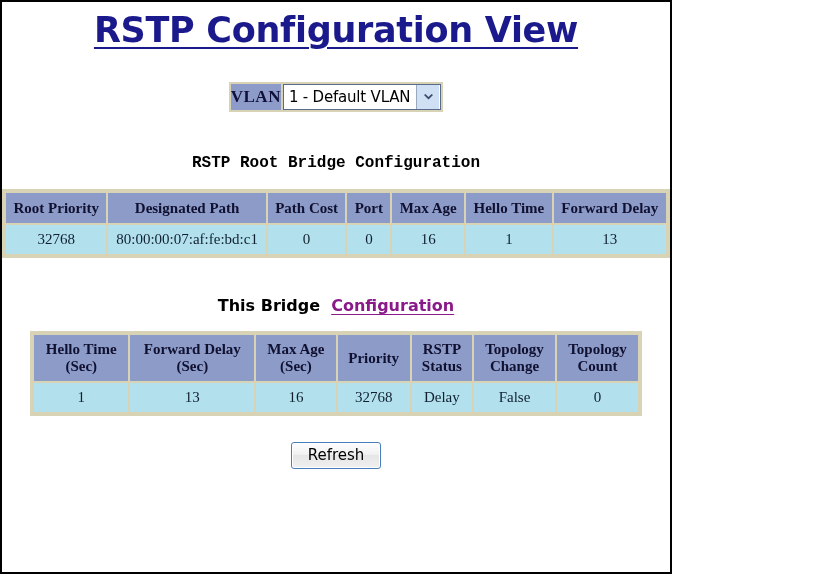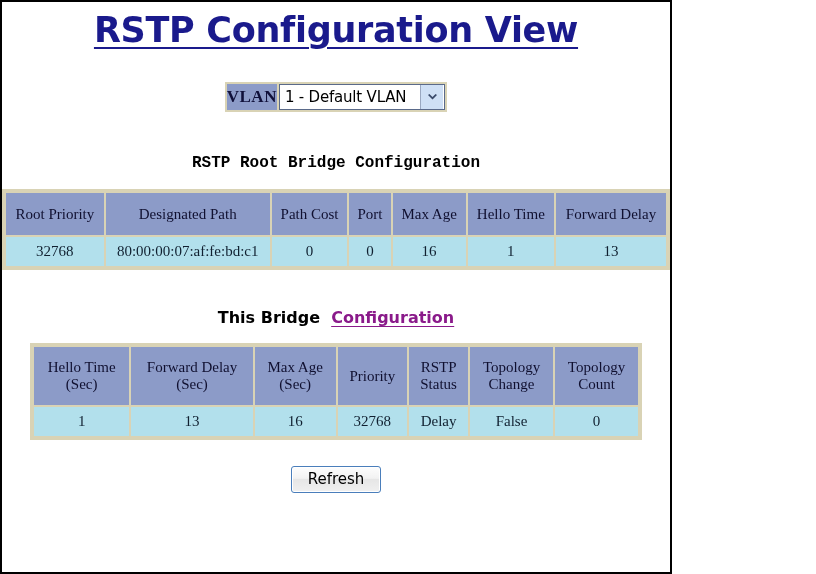--- a/index.html
+++ b/index.html
@@ -79,21 +79,21 @@
     height: 26px;
     box-sizing: border-box;
     padding: 0 0 0 5px;
     cursor: pointer;
   }
   .vlan-select .vlan-value {
     font-family: "DejaVu Sans", sans-serif;
     font-size: 15px;
     color: #000000;
     white-space: nowrap;
-    padding-right: 14px;
+    padding-right: 6px;
     letter-spacing: -0.2px;
   }
   .vlan-select .vlan-arrow {
     width: 22px;
     height: 24px;
     background: #cfe0f5;
     border-left: 1px solid #9aa8c0;
     display: flex;
     align-items: center;
     justify-content: center;
@@ -127,24 +127,24 @@
   table.data-table {
     border-collapse: separate;
     border-spacing: 2px;
     border: 2px solid #d9d3b5;
     background: #d9d3b5;
     font-family: "Liberation Serif", serif;
   }
   table.data-table th {
     background: #8c9bc8;
     color: #101030;
-    font-weight: normal;
+    font-weight: bold;
     font-size: 15px;
     line-height: 18px;
-    padding: 12px 7px;
+    padding: 6px 7px;
     text-align: center;
     white-space: nowrap;
   }
   table.data-table td {
     background: #b2e0ec;
     color: #102030;
     font-size: 15px;
     padding: 6px 7px;
     text-align: center;
     font-weight: normal;

